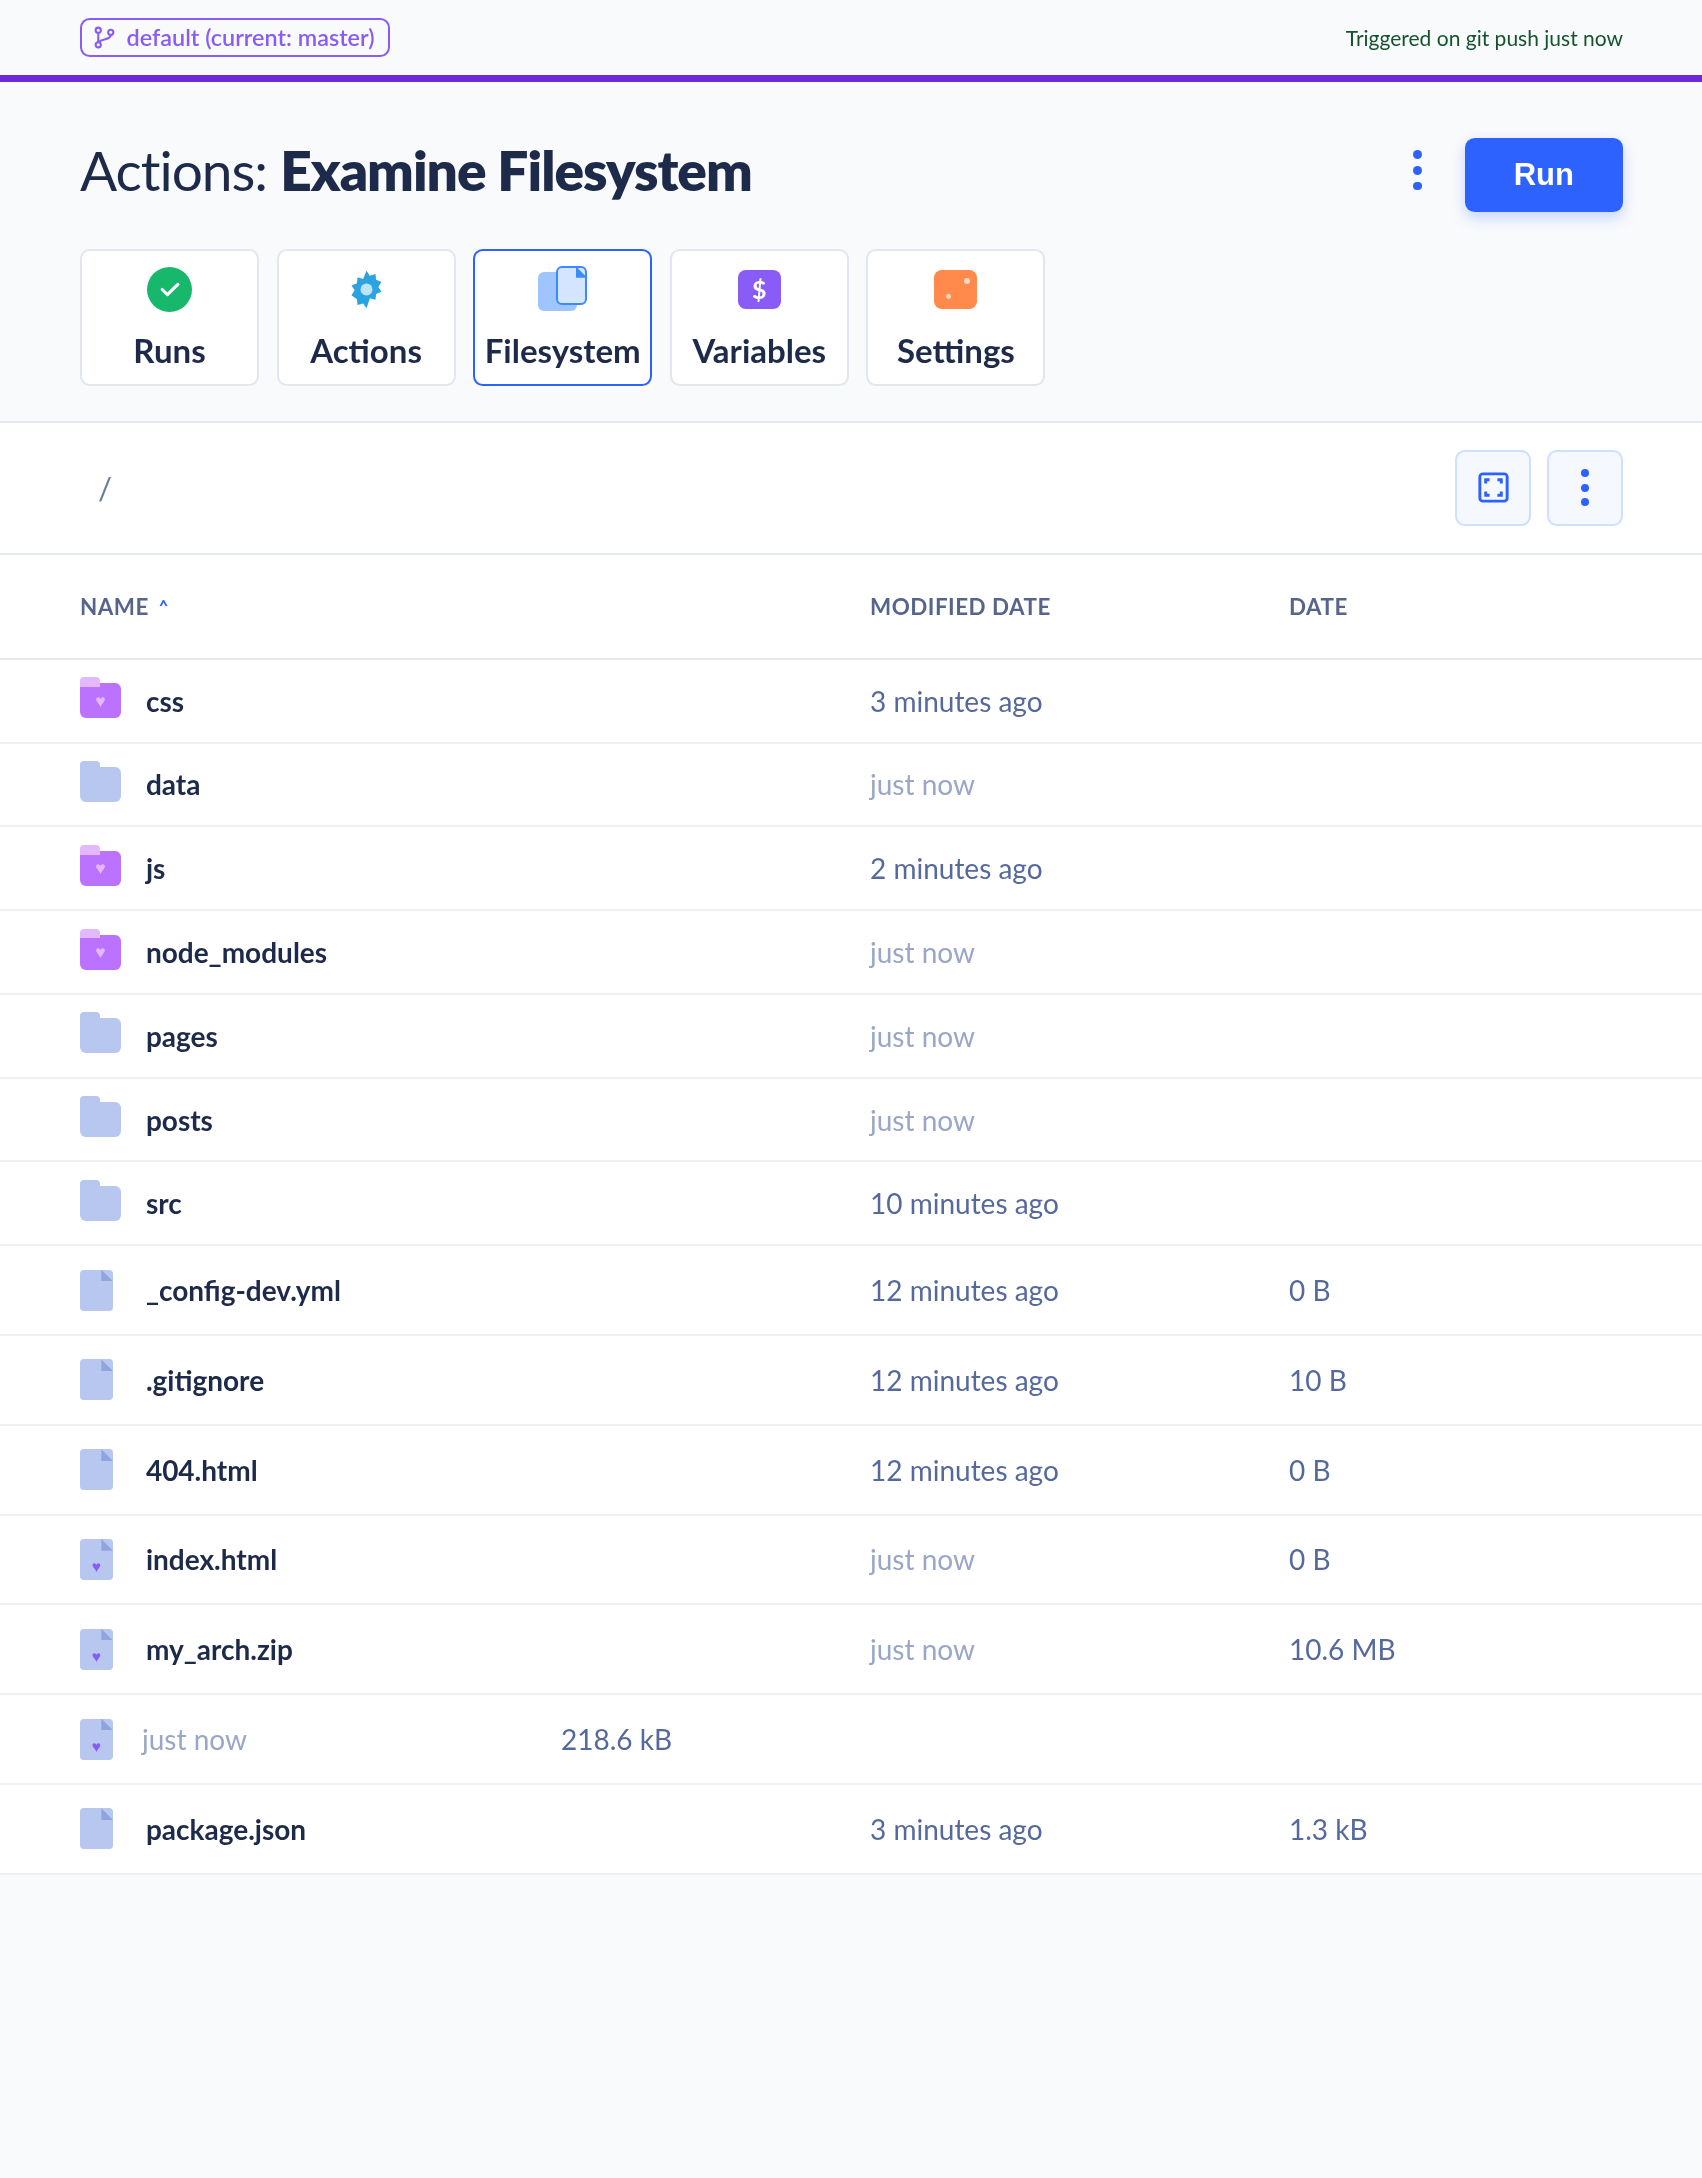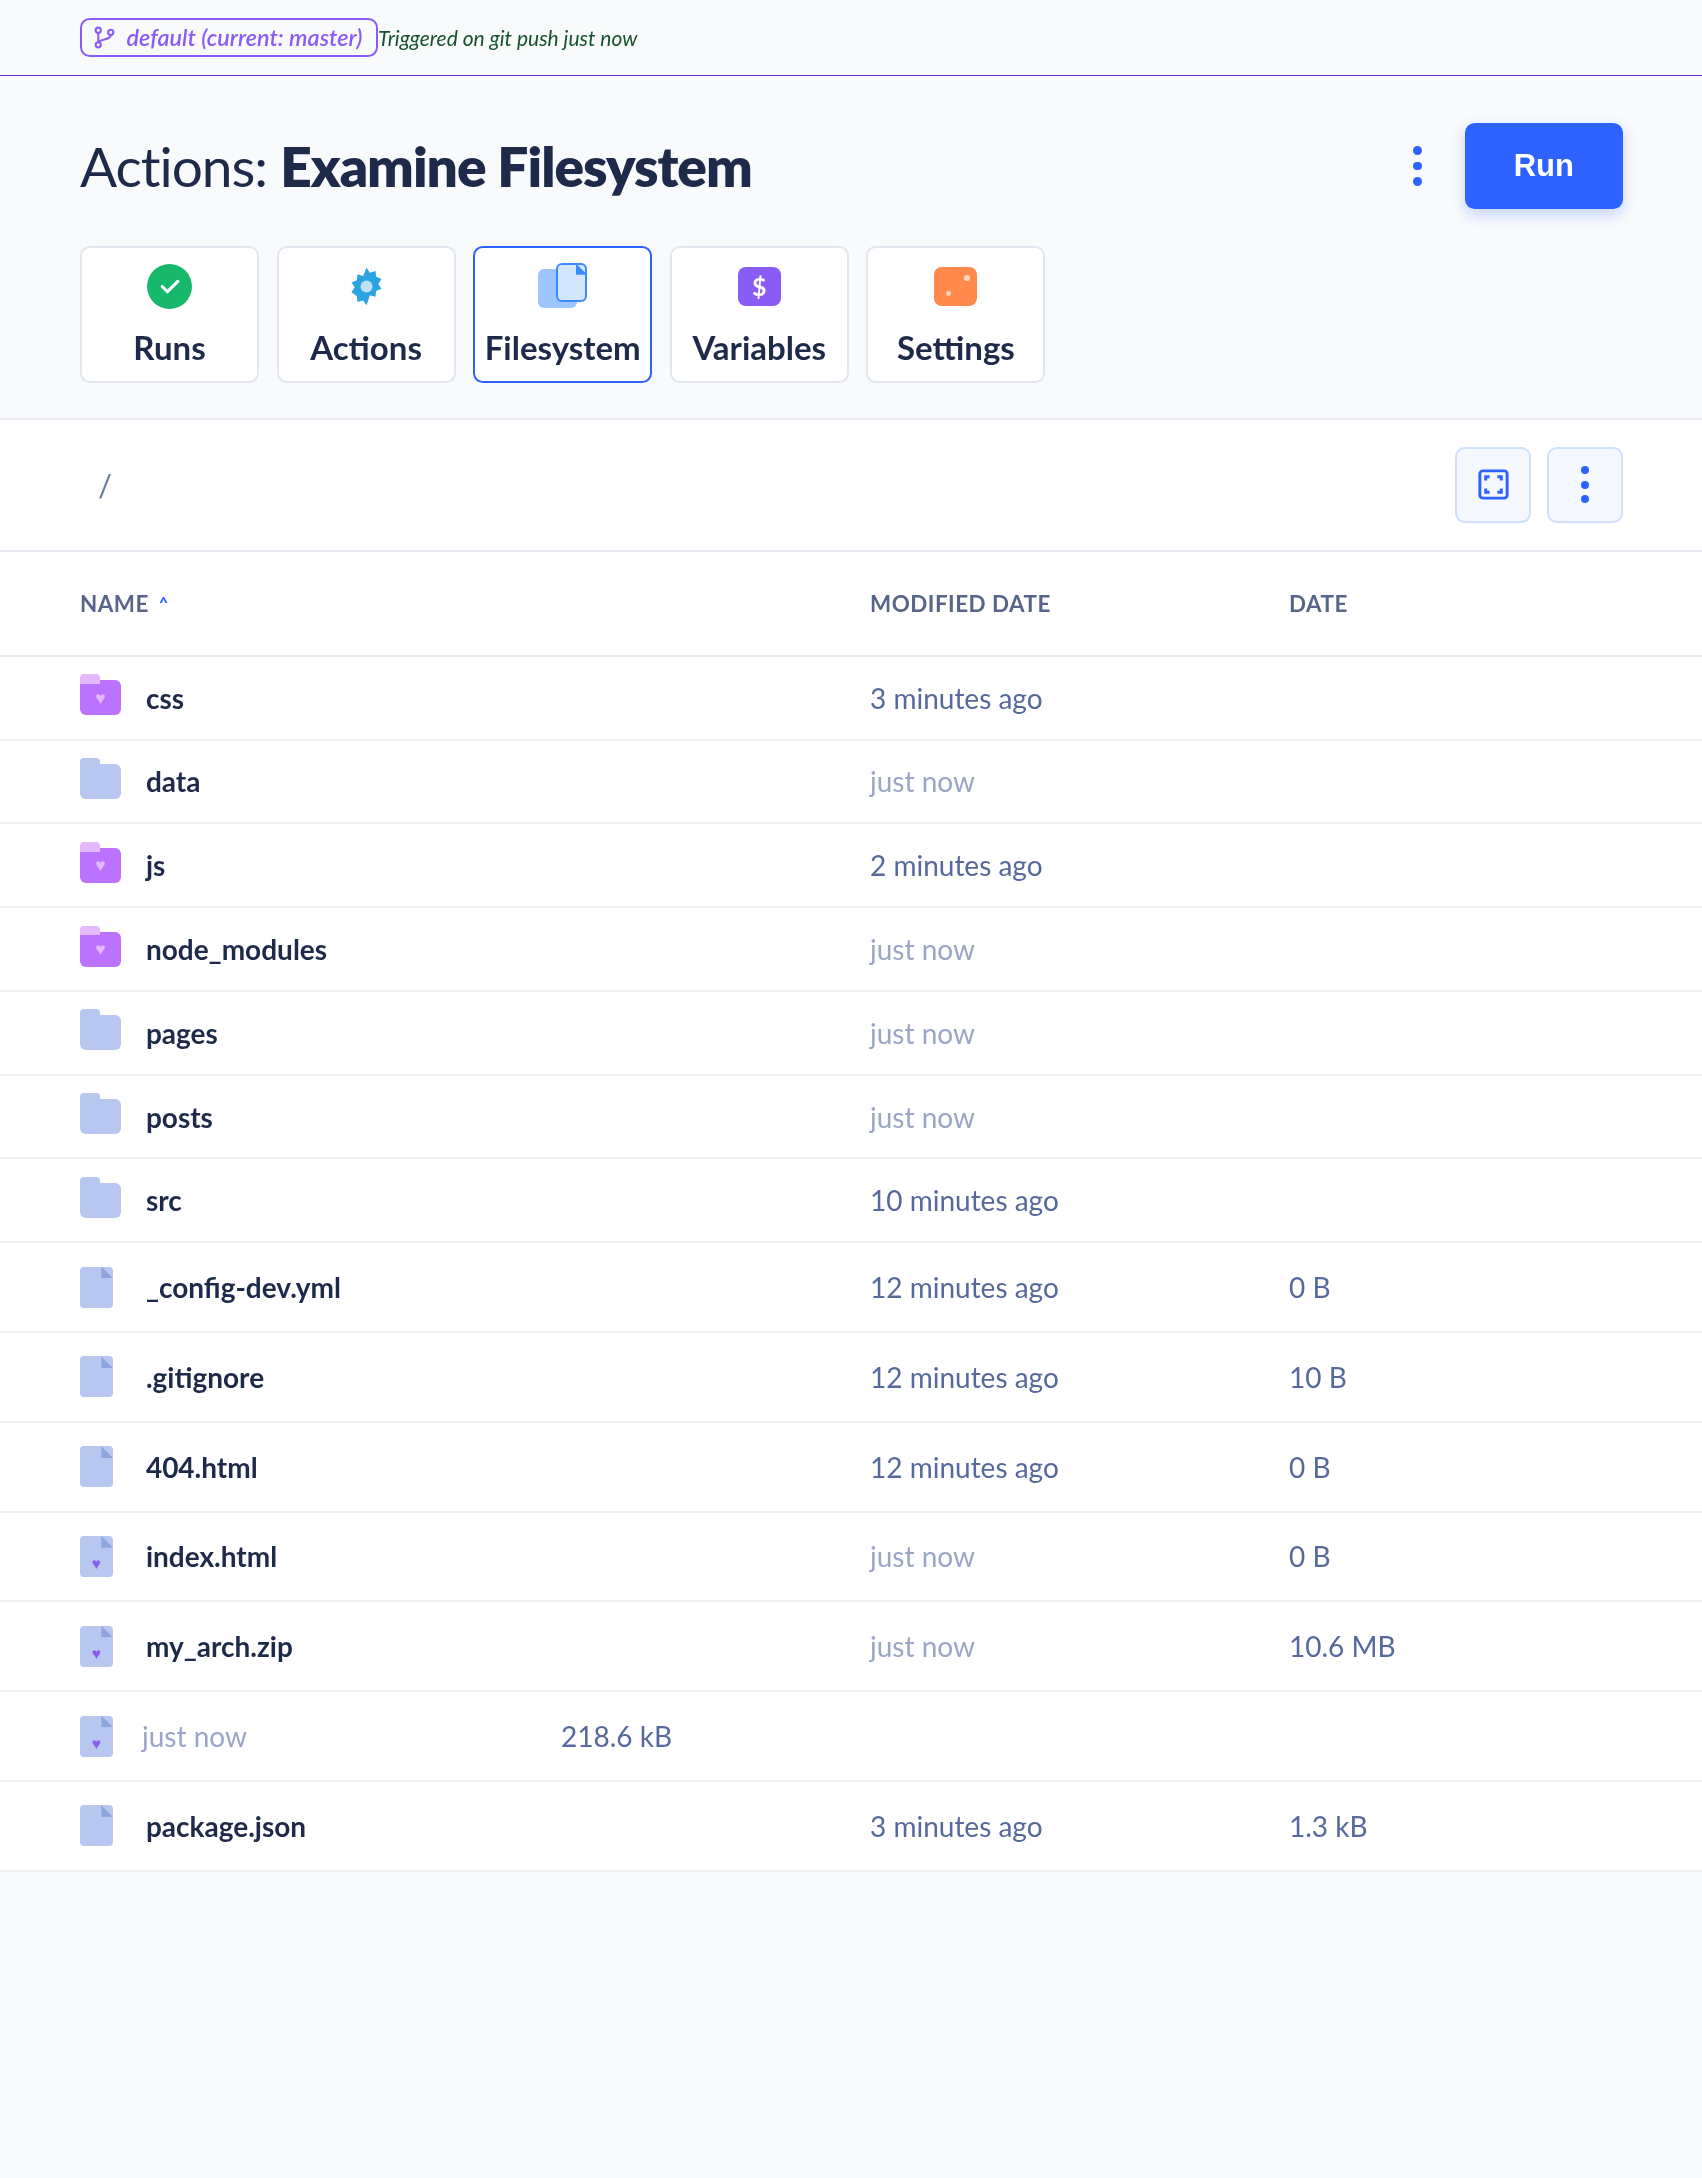--- a/index.html
+++ b/index.html
@@ -7,24 +7,24 @@
   body {
     font-family: -apple-system, BlinkMacSystemFont, "Segoe UI", "Lato", Arial, sans-serif;
     background: #f9fafc;
     color: #1e2a4a;
     font-size: 27px;
   }
 
   
   .topbar {
     display: flex;
+    justify-content: space-between;
     align-items: center;
     padding: 17.6px 80px 17.6px 80px;
-    border-bottom: 1px solid #6d28d9;
-    font-style: italic;
+    border-bottom: 7px solid #6d28d9;
   }
   .branch-chip {
     display: inline-flex;
     align-items: center;
     gap: 9.8px;
     border: 2px solid #8a5cf6;
     color: #8a5cf6;
     border-radius: 9.8px;
     padding: 3.9px 13.7px 3.9px 9.8px;
     font-size: 23.4px;
@@ -61,25 +61,26 @@
     width: 8.8px; height: 8.8px;
     background: #2d62ff;
     border-radius: 50%;
   }
   .run-btn {
     background: #2d62ff;
     color: #fff;
     border: none;
     font-size: 31px;
     font-weight: 700;
-    padding: 25px 49px;
+    padding: 19px 49px;
     border-radius: 9.8px;
     margin-left: 23.4px;
     cursor: pointer;
     box-shadow: 0 5.9px 13.7px rgba(45,98,255,0.25);
+    margin-top: 9px;
   }
 
   
   .tabs {
     display: flex;
     gap: 17.6px;
     padding: 27px 80px 35px 80px;
     border-bottom: 2px solid #e6e9f0;
   }
   .tab {

